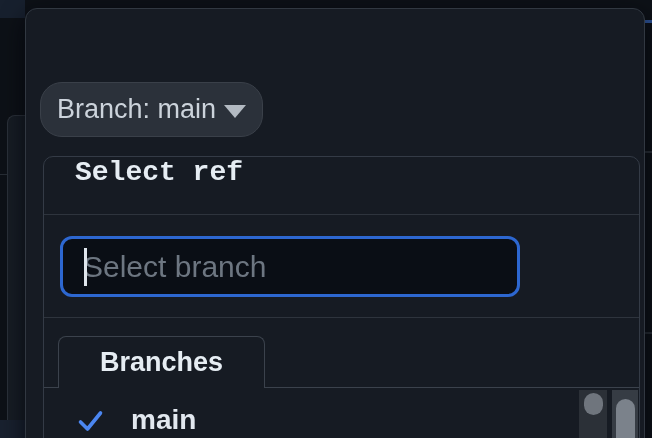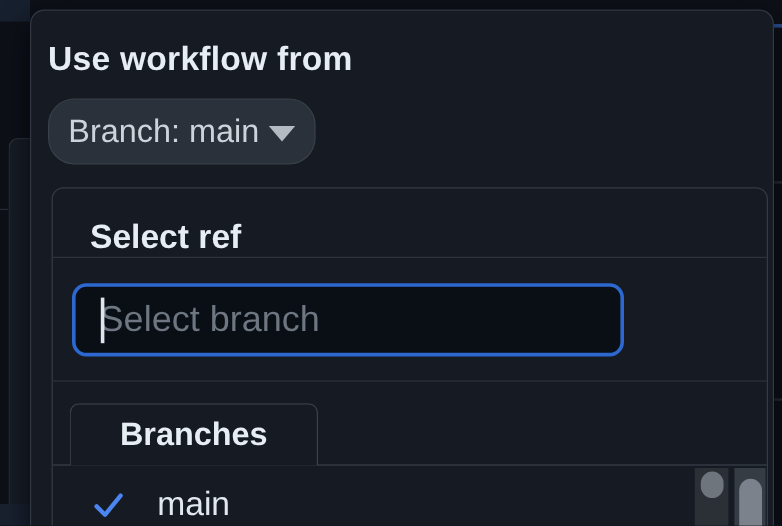--- a/index.html
+++ b/index.html
@@ -55,21 +55,21 @@
 
   
   .ref-panel{
     position:absolute;left:17px;top:147px;width:597px;height:330px;
     background:var(--panel-bg);
     border:1px solid var(--panel-border);border-radius:10px;
     overflow:visible;
   }
   .ref-header{
     height:58px;border-bottom:1px solid var(--divider);
-    display:flex;align-items:flex-end;padding-left:31px;
+    display:flex;align-items:flex-start;padding-left:31px;font-family:Liberation Mono, monospace;
   }
   .ref-title{font-size:28px;font-weight:700;color:var(--text-primary);}
   .search-section{
     position:relative;height:103px;border-bottom:1px solid var(--divider);
   }
   .search-input{
     position:absolute;left:16px;top:21px;width:460px;height:61px;
     background:var(--input-bg);
     border:3px solid var(--focus-ring);border-radius:12px;
     color:var(--text-primary);font-size:30px;font-family:inherit;
@@ -100,21 +100,21 @@
   .tab-inactive{
     left:205px;width:100px;
     font-weight:500;color:var(--text-secondary);
   }
   .ref-list{position:relative;}
   .ref-item{
     height:64px;display:flex;align-items:center;
     padding-left:33px;gap:27px;cursor:pointer;
   }
   .check-icon{width:27px;height:27px;flex:0 0 auto;}
-  .ref-item-label{font-size:28px;font-weight:400;color:#e2e8ef;}
+  .ref-item-label{font-size:28px;font-weight:700;color:#e2e8ef;}
 
   
   .scrollbar{position:absolute;top:233px;height:calc(100% - 233px);z-index:4;}
   .scrollbar-outer{left:535px;width:28px;background:var(--scroll-track-a);}
   .scrollbar-outer .thumb{
     position:absolute;left:5px;top:3px;width:19px;height:22px;
     border-radius:11px;background:var(--scroll-thumb-a);
   }
   .scrollbar-inner{left:568px;width:26px;background:var(--scroll-track-b);}
   .scrollbar-inner .thumb{
@@ -128,21 +128,20 @@
 <div class="decor decor-tl-blue"></div>
 <div class="decor decor-left-panel"></div>
 <div class="decor decor-left-line"></div>
 <div class="decor decor-bl-blue"></div>
 <div class="decor decor-tr-blue"></div>
 <div class="decor decor-r-line1"></div>
 <div class="decor decor-r-line2"></div>
 
 <div class="popover">
 
-  <div class="popover-heading">Use workflow from</div>
 
   <button class="branch-btn">
     <span>Branch: main</span>
     <span class="caret-down"></span>
   </button>
 
   <div class="ref-panel">
 
     <div class="ref-header">
       <span class="ref-title">Select ref</span>

